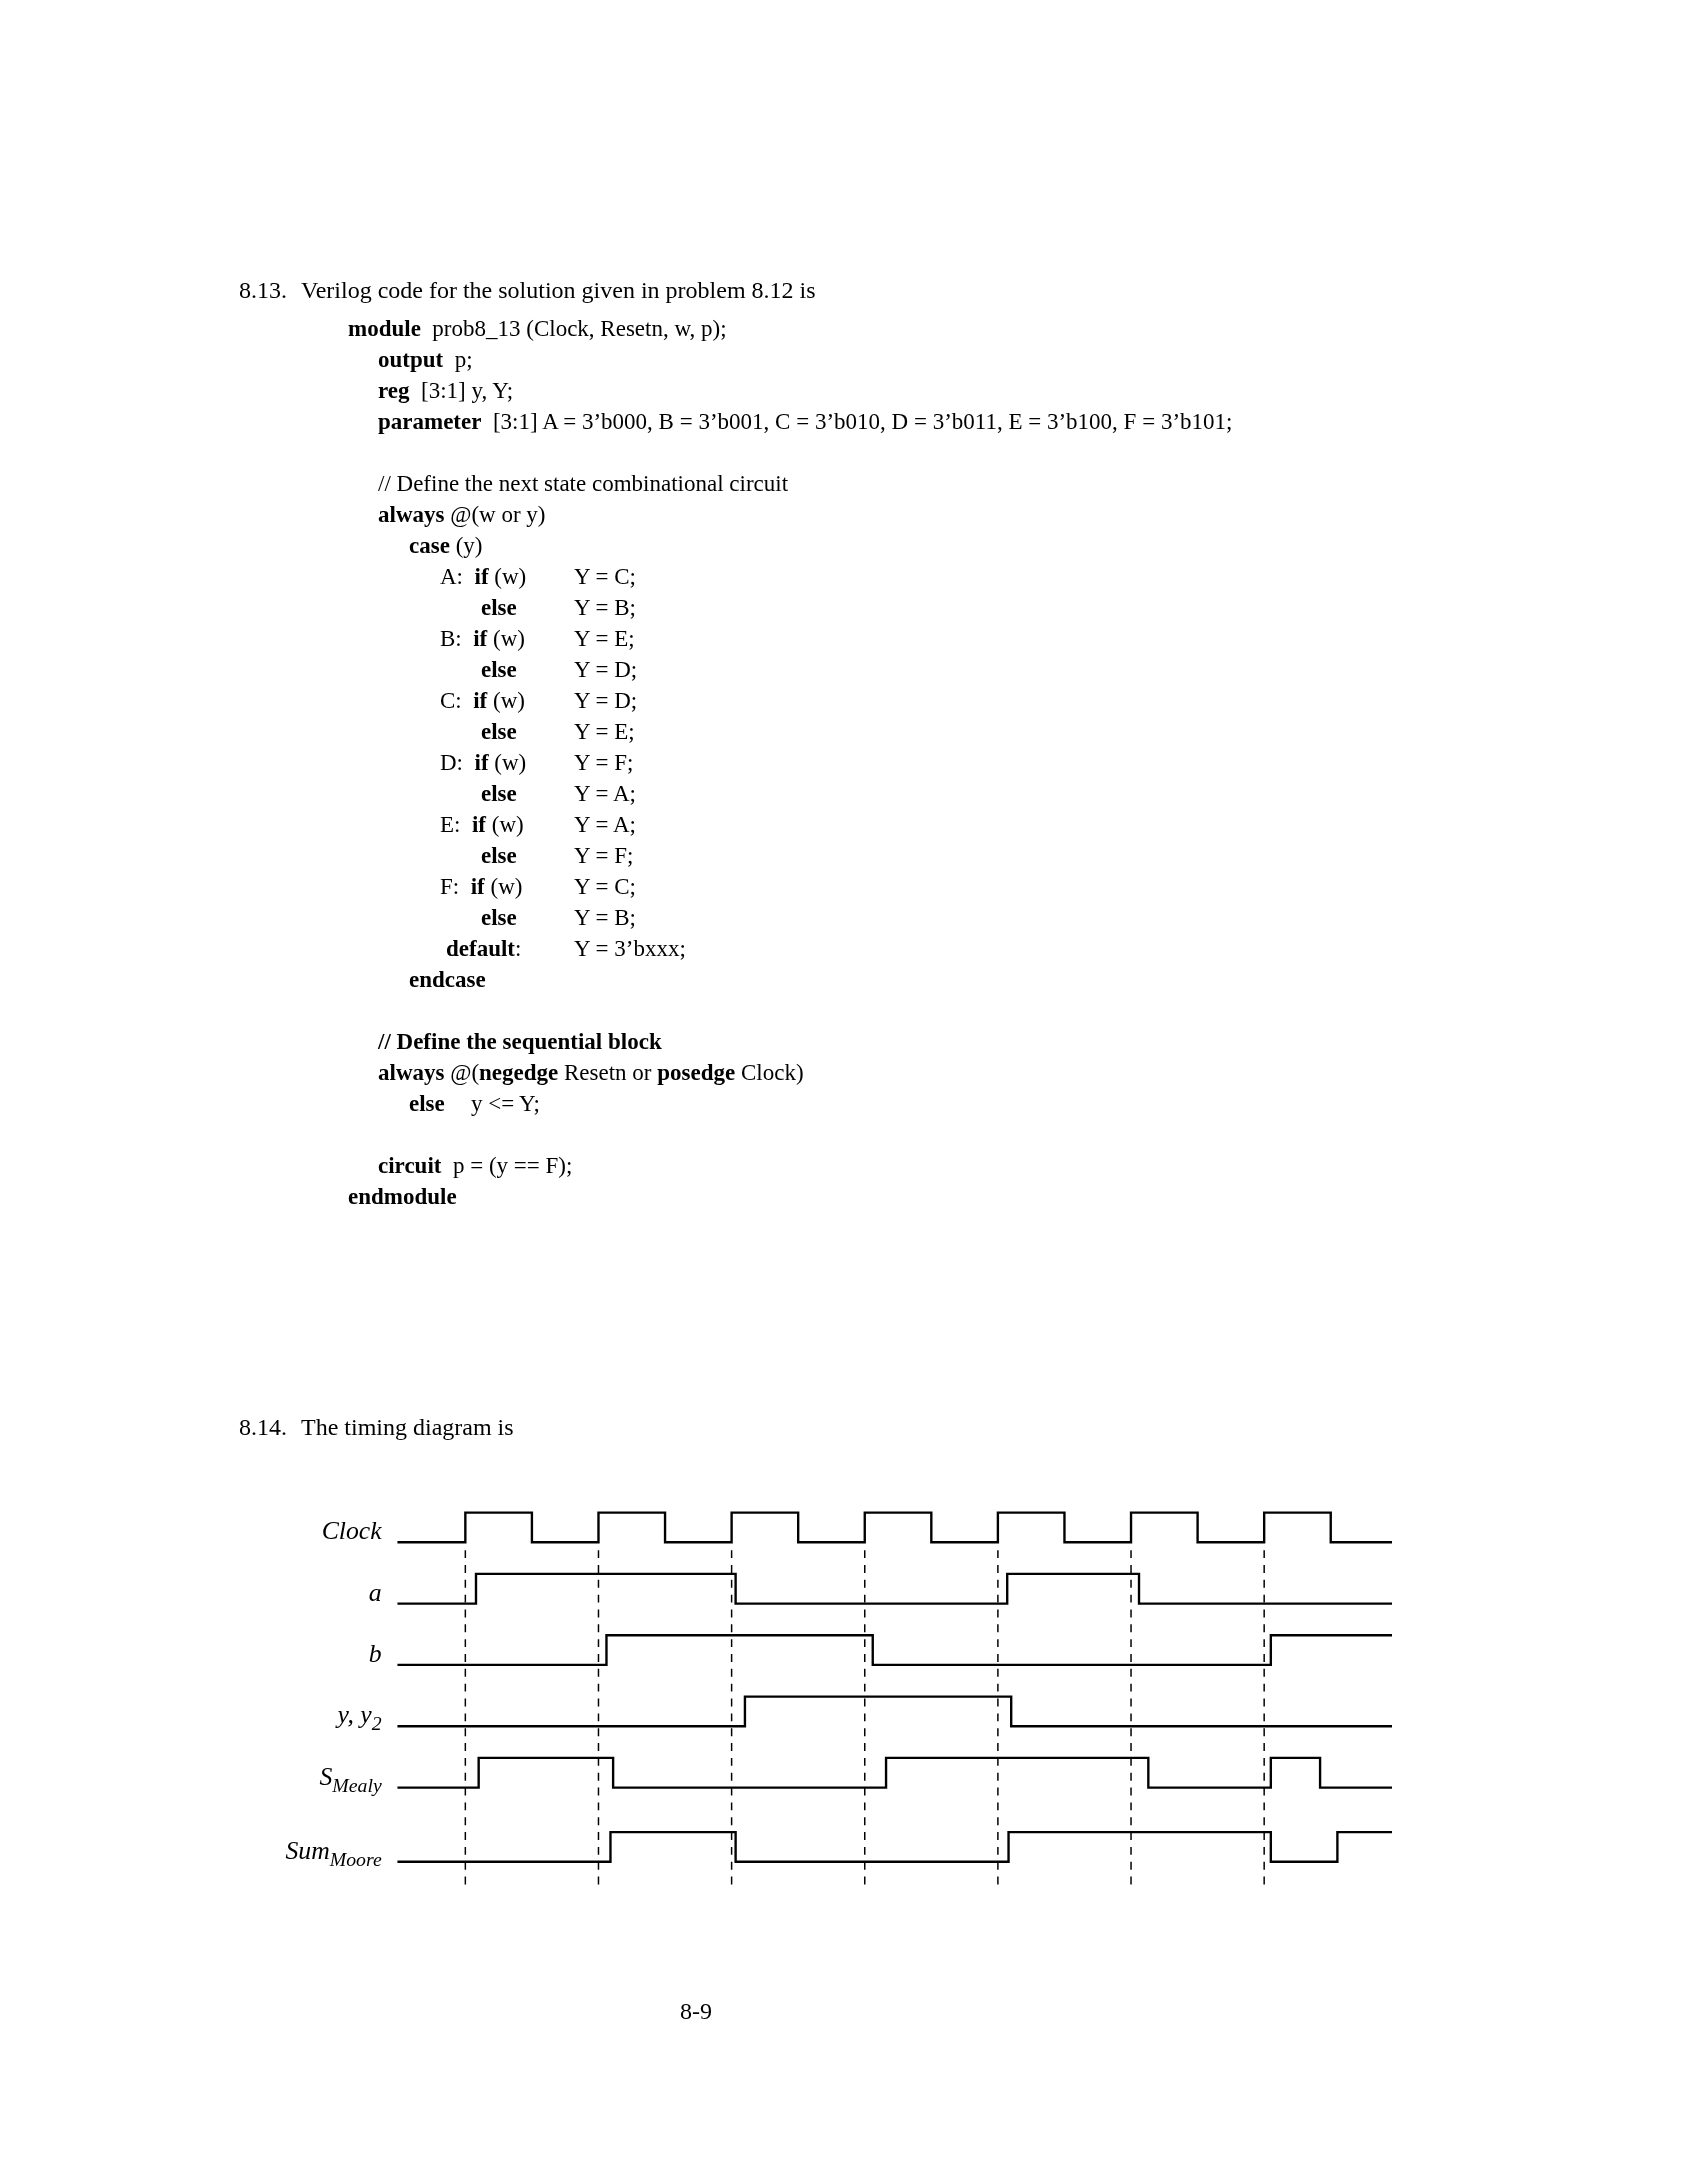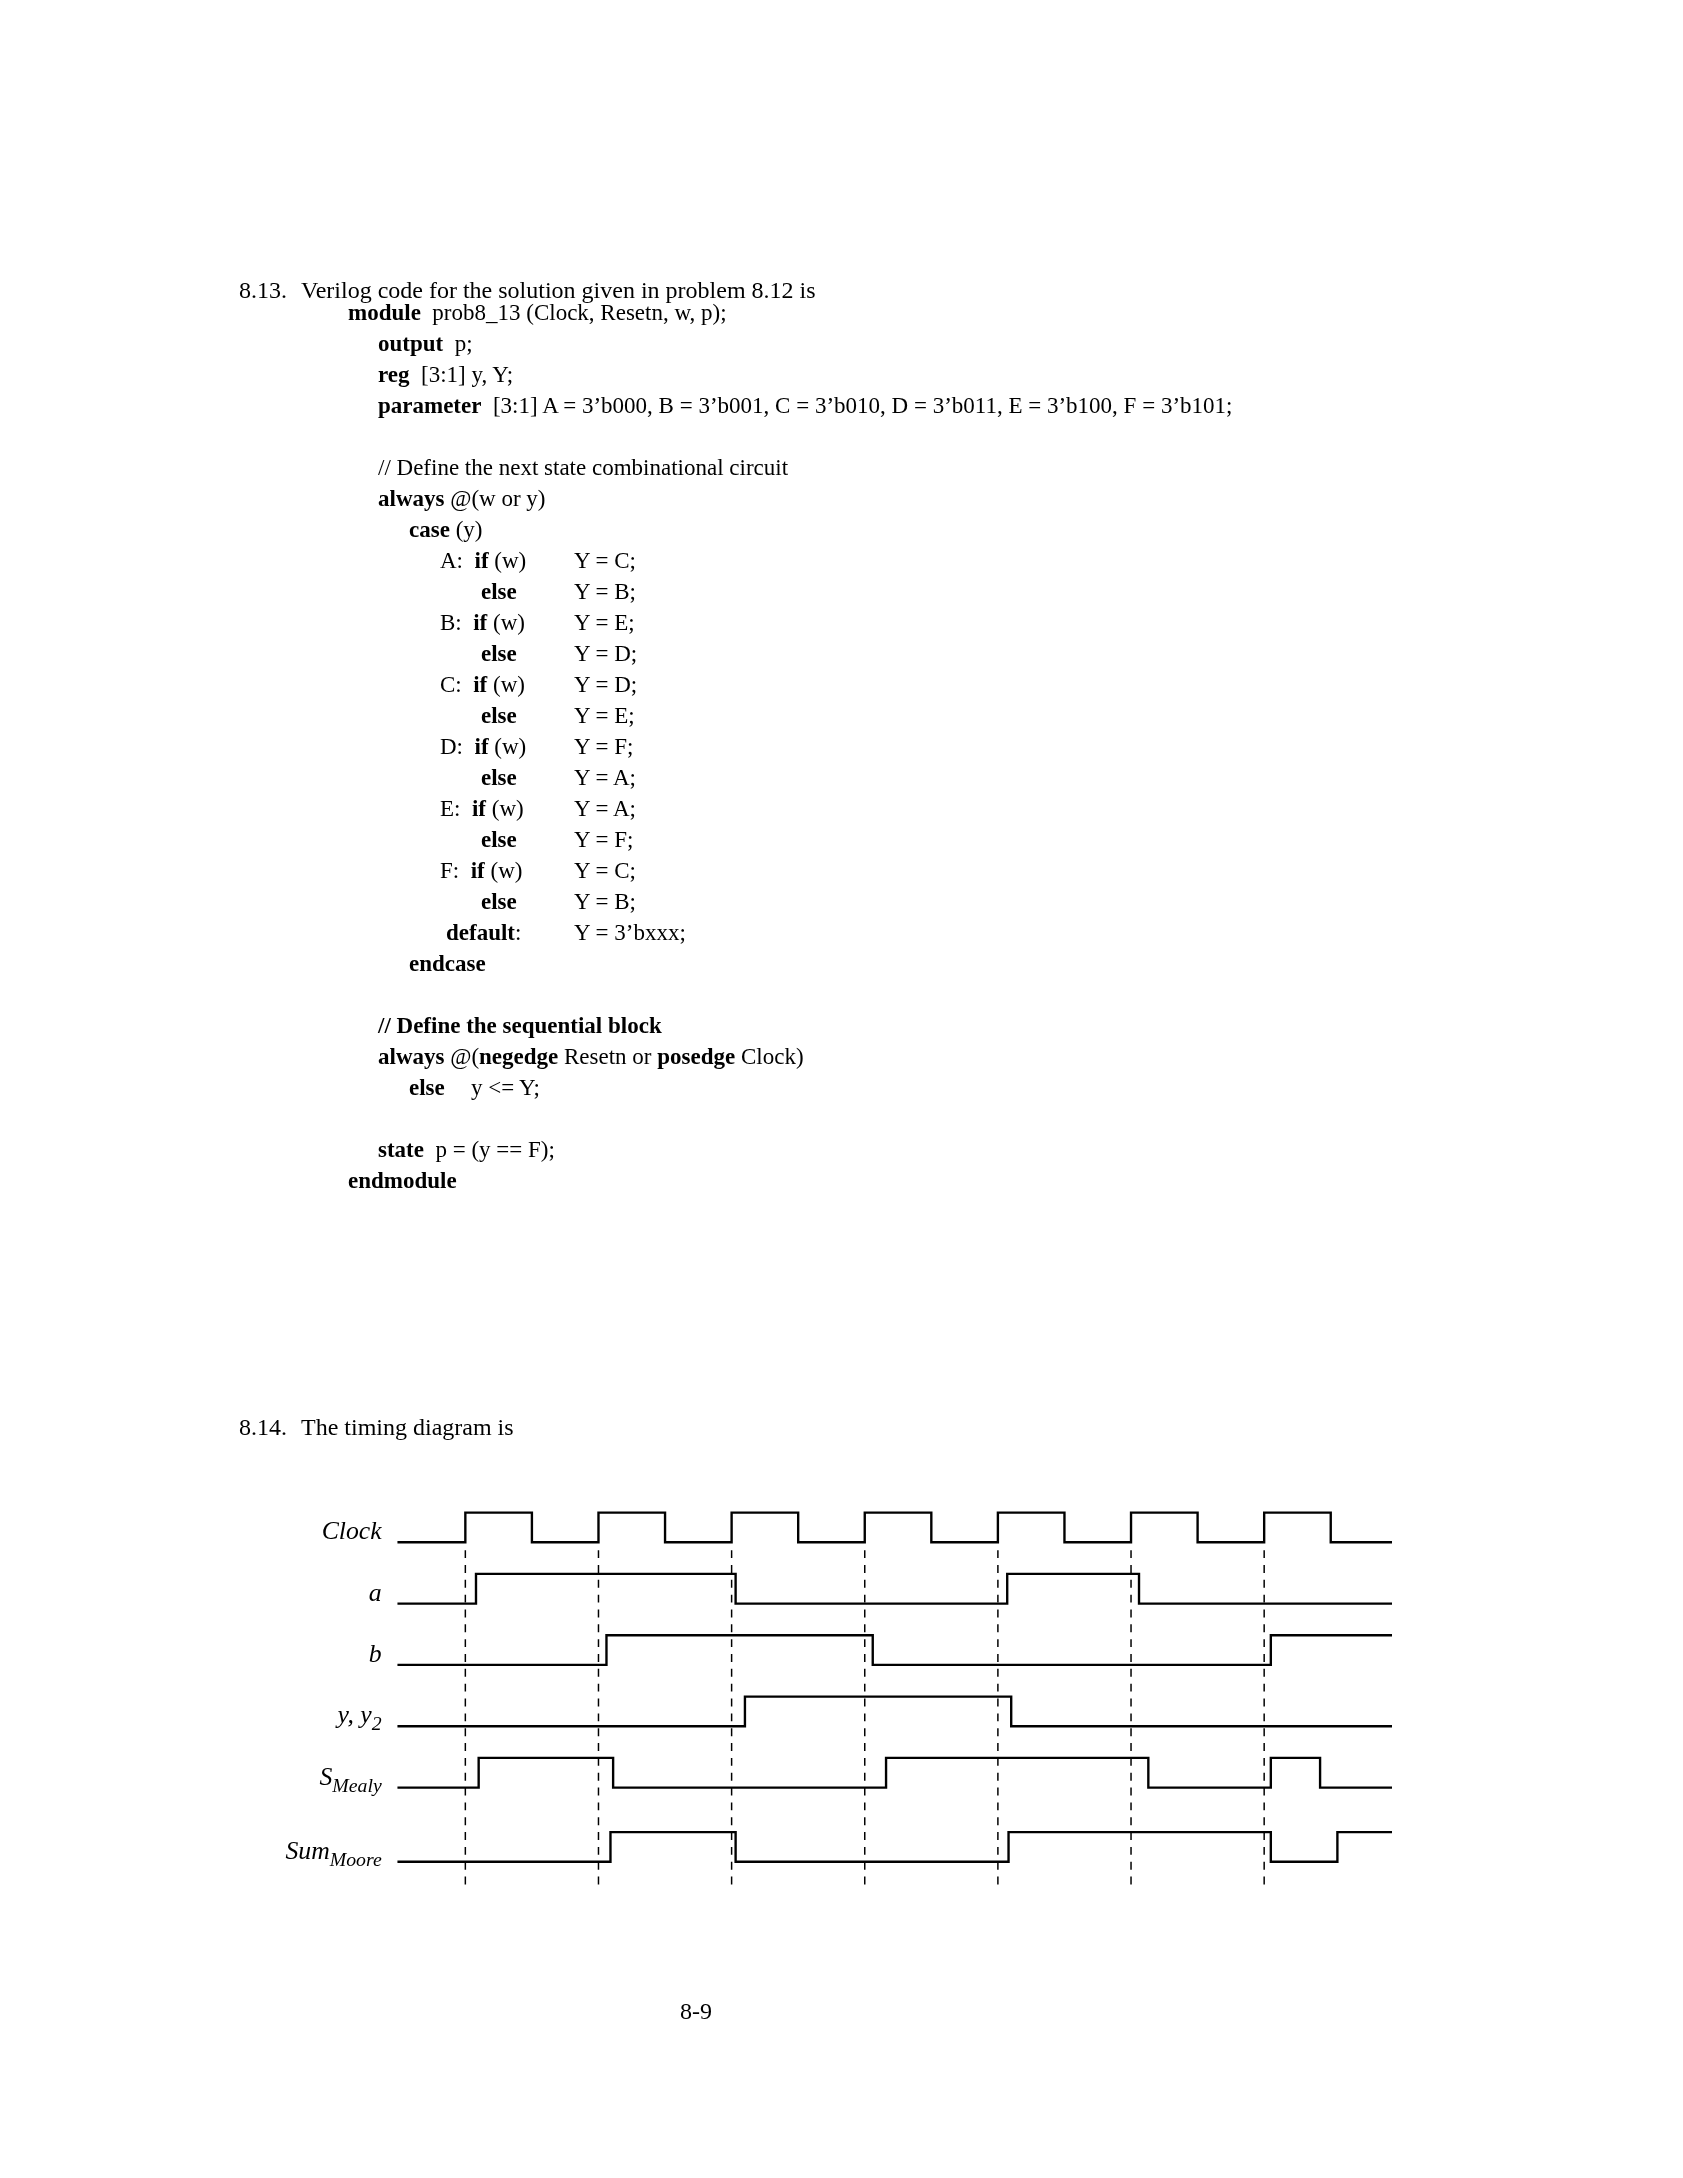--- a/index.html
+++ b/index.html
@@ -16,21 +16,21 @@
     position: absolute;
     left: 215px;
     font-size: 24px;
     line-height: 32px;
     white-space: pre;
   }
   .sec-num { margin-right: 14px; }
   .code-block {
     position: absolute;
     left: 348px;
-    top: 297px;
+    top: 313px;
     font-size: 23px;
   }
   .code-line {
     position: relative;
     height: 31px;
     line-height: 31px;
     white-space: pre;
   }
   .kw { font-weight: bold; }
   .col2 { position: absolute; top: 0; }
@@ -73,21 +73,21 @@
       <div class="code-line" style="padding-left: 133px;"><span class="kw">else</span><span class="col2" style="left: 226px;"><span>Y = F;</span></span></div>
       <div class="code-line" style="padding-left: 92px;"><span>F:  </span><span class="kw">if</span><span> (w)</span><span class="col2" style="left: 226px;"><span>Y = C;</span></span></div>
       <div class="code-line" style="padding-left: 133px;"><span class="kw">else</span><span class="col2" style="left: 226px;"><span>Y = B;</span></span></div>
       <div class="code-line" style="padding-left: 98px;"><span class="kw">default</span><span>:</span><span class="col2" style="left: 226px;"><span>Y = 3’bxxx;</span></span></div>
       <div class="code-line" style="padding-left: 61px;"><span class="kw">endcase</span></div>
       <div class="code-line"></div>
       <div class="code-line" style="padding-left: 30px; font-weight: bold;"><span>// Define the sequential block</span></div>
       <div class="code-line" style="padding-left: 30px;"><span class="kw">always</span><span> @(</span><span class="kw">negedge</span><span> Resetn or </span><span class="kw">posedge</span><span> Clock)</span></div>
       <div class="code-line" style="padding-left: 61px;"><span class="kw">else</span><span class="col2" style="left: 123px;"><span>y &lt;= Y;</span></span></div>
       <div class="code-line"></div>
-      <div class="code-line" style="padding-left: 30px;"><span class="kw">state</span><span>  p = (y == F);</span></div>
+      <div class="code-line" style="padding-left: 30px;"><span class="kw">circuit</span><span>  p = (y == F);</span></div>
       <div class="code-line" style="padding-left: 0px;"><span class="kw">endmodule</span></div>
     </div>
 
   <div class="section-heading" style="top:1379px">
     <span class="sec-num">8.14.</span><span>The timing diagram is</span>
   </div>
 
   <svg class="timing" style="left:228px; top:1475px" width="1247" height="455" viewBox="0 0 1260 460">
       <line x1="239.6" x2="239.6" y1="76" y2="416" stroke="#000" stroke-width="1.5" stroke-dasharray="8 7"></line>
       <line x1="374.2" x2="374.2" y1="76" y2="416" stroke="#000" stroke-width="1.5" stroke-dasharray="8 7"></line>

